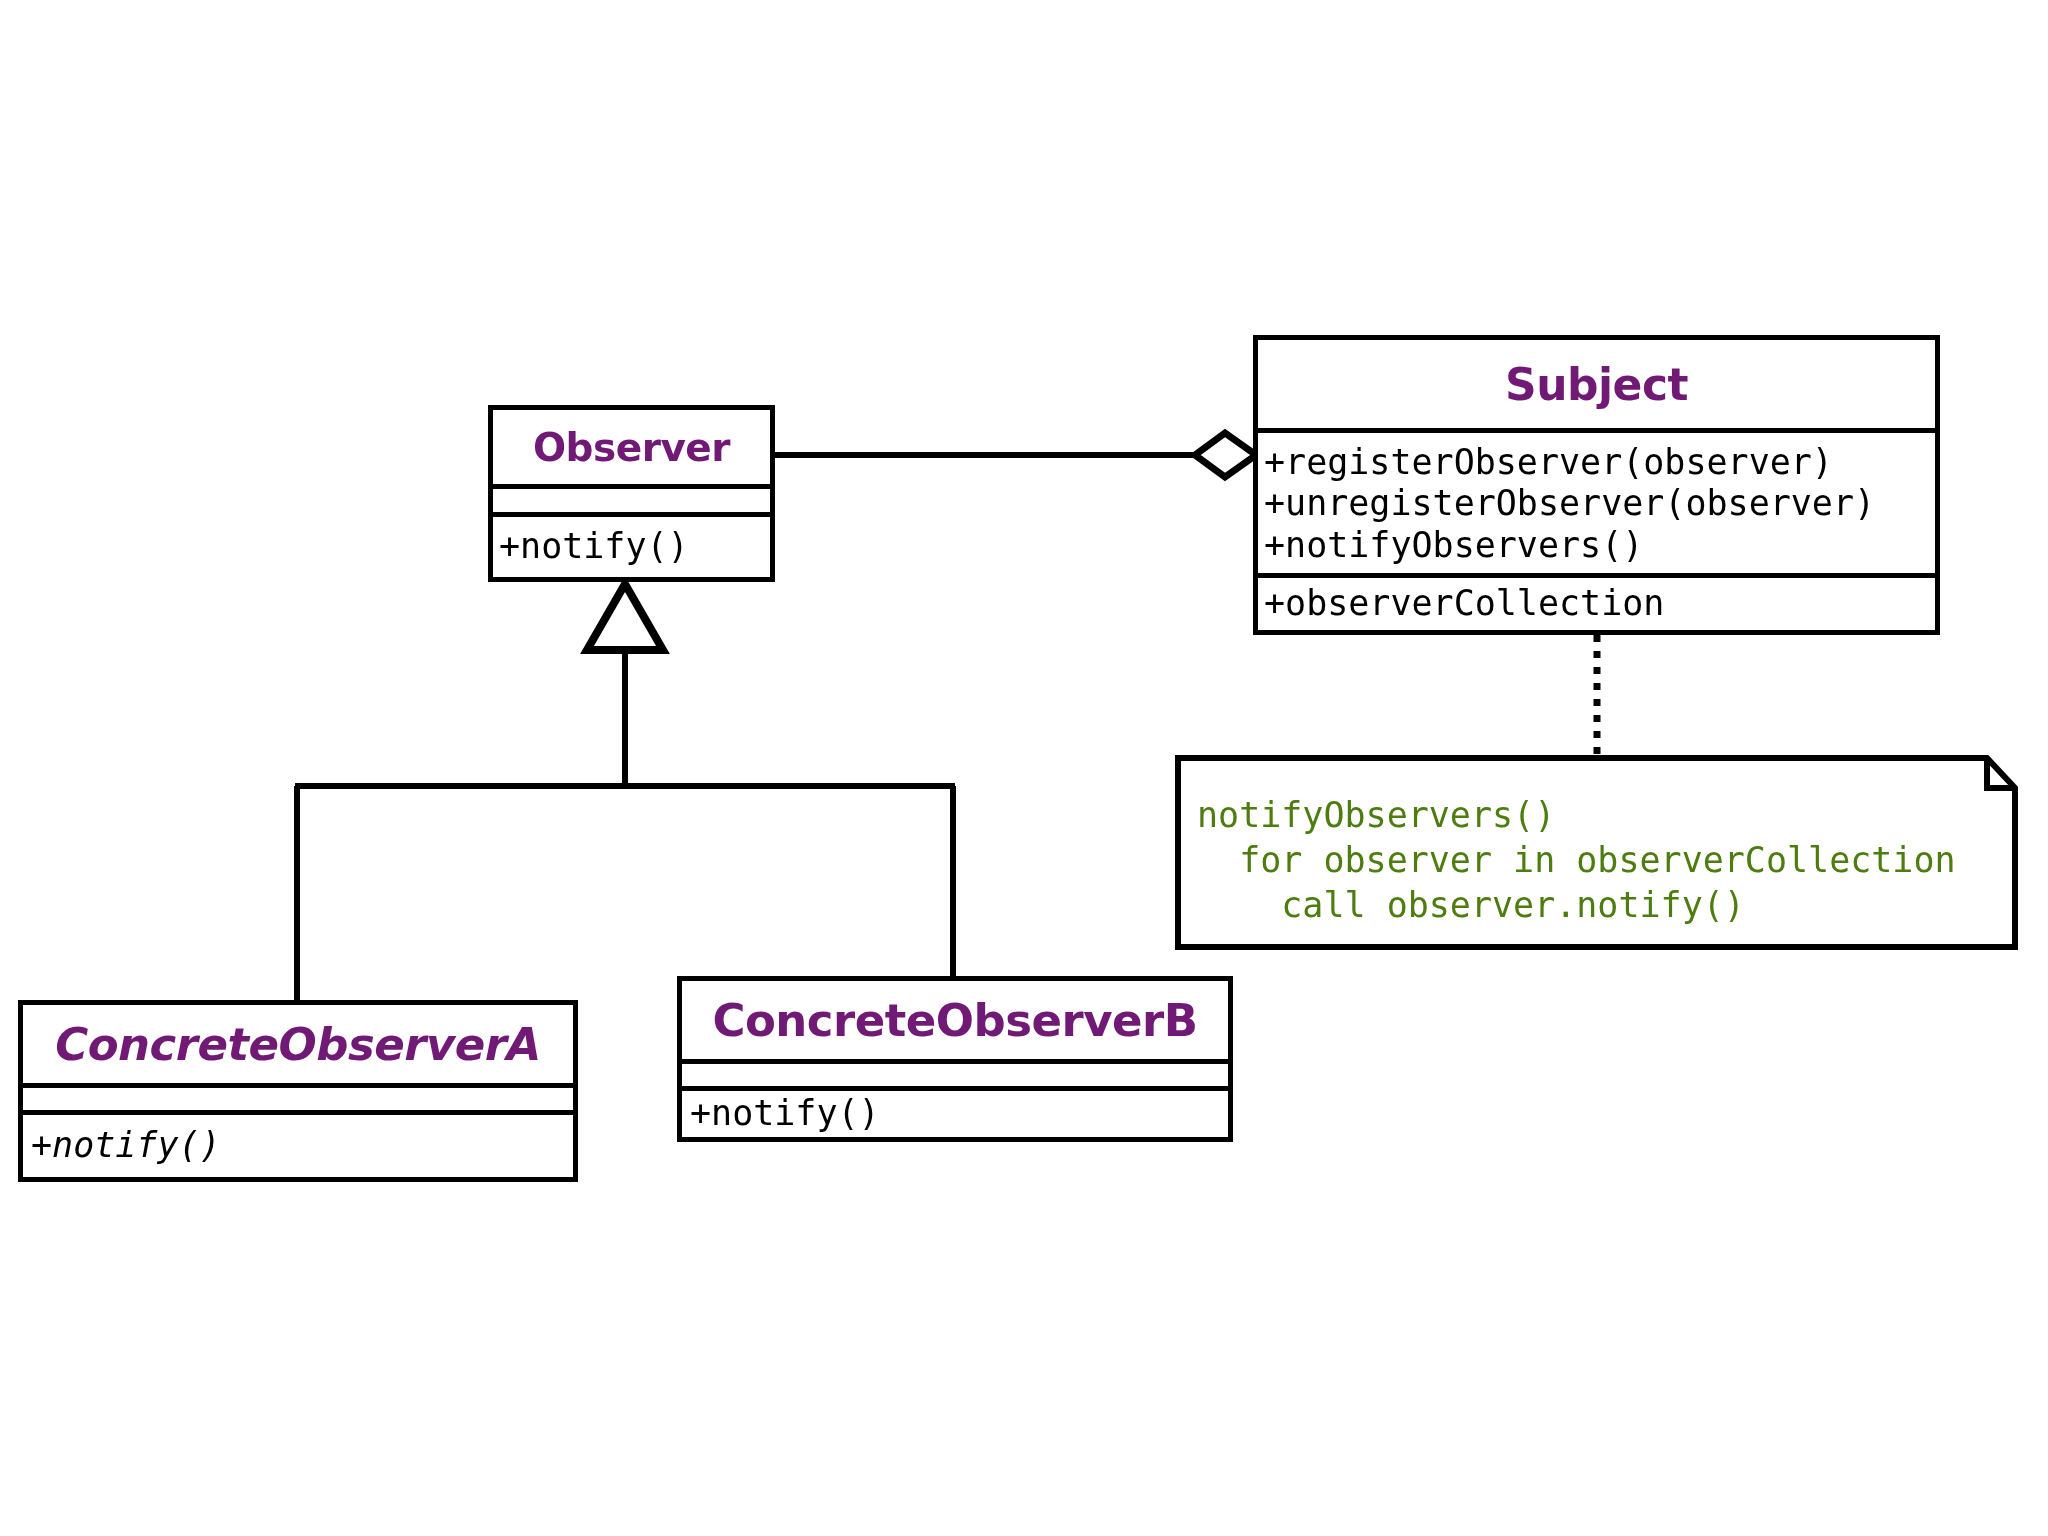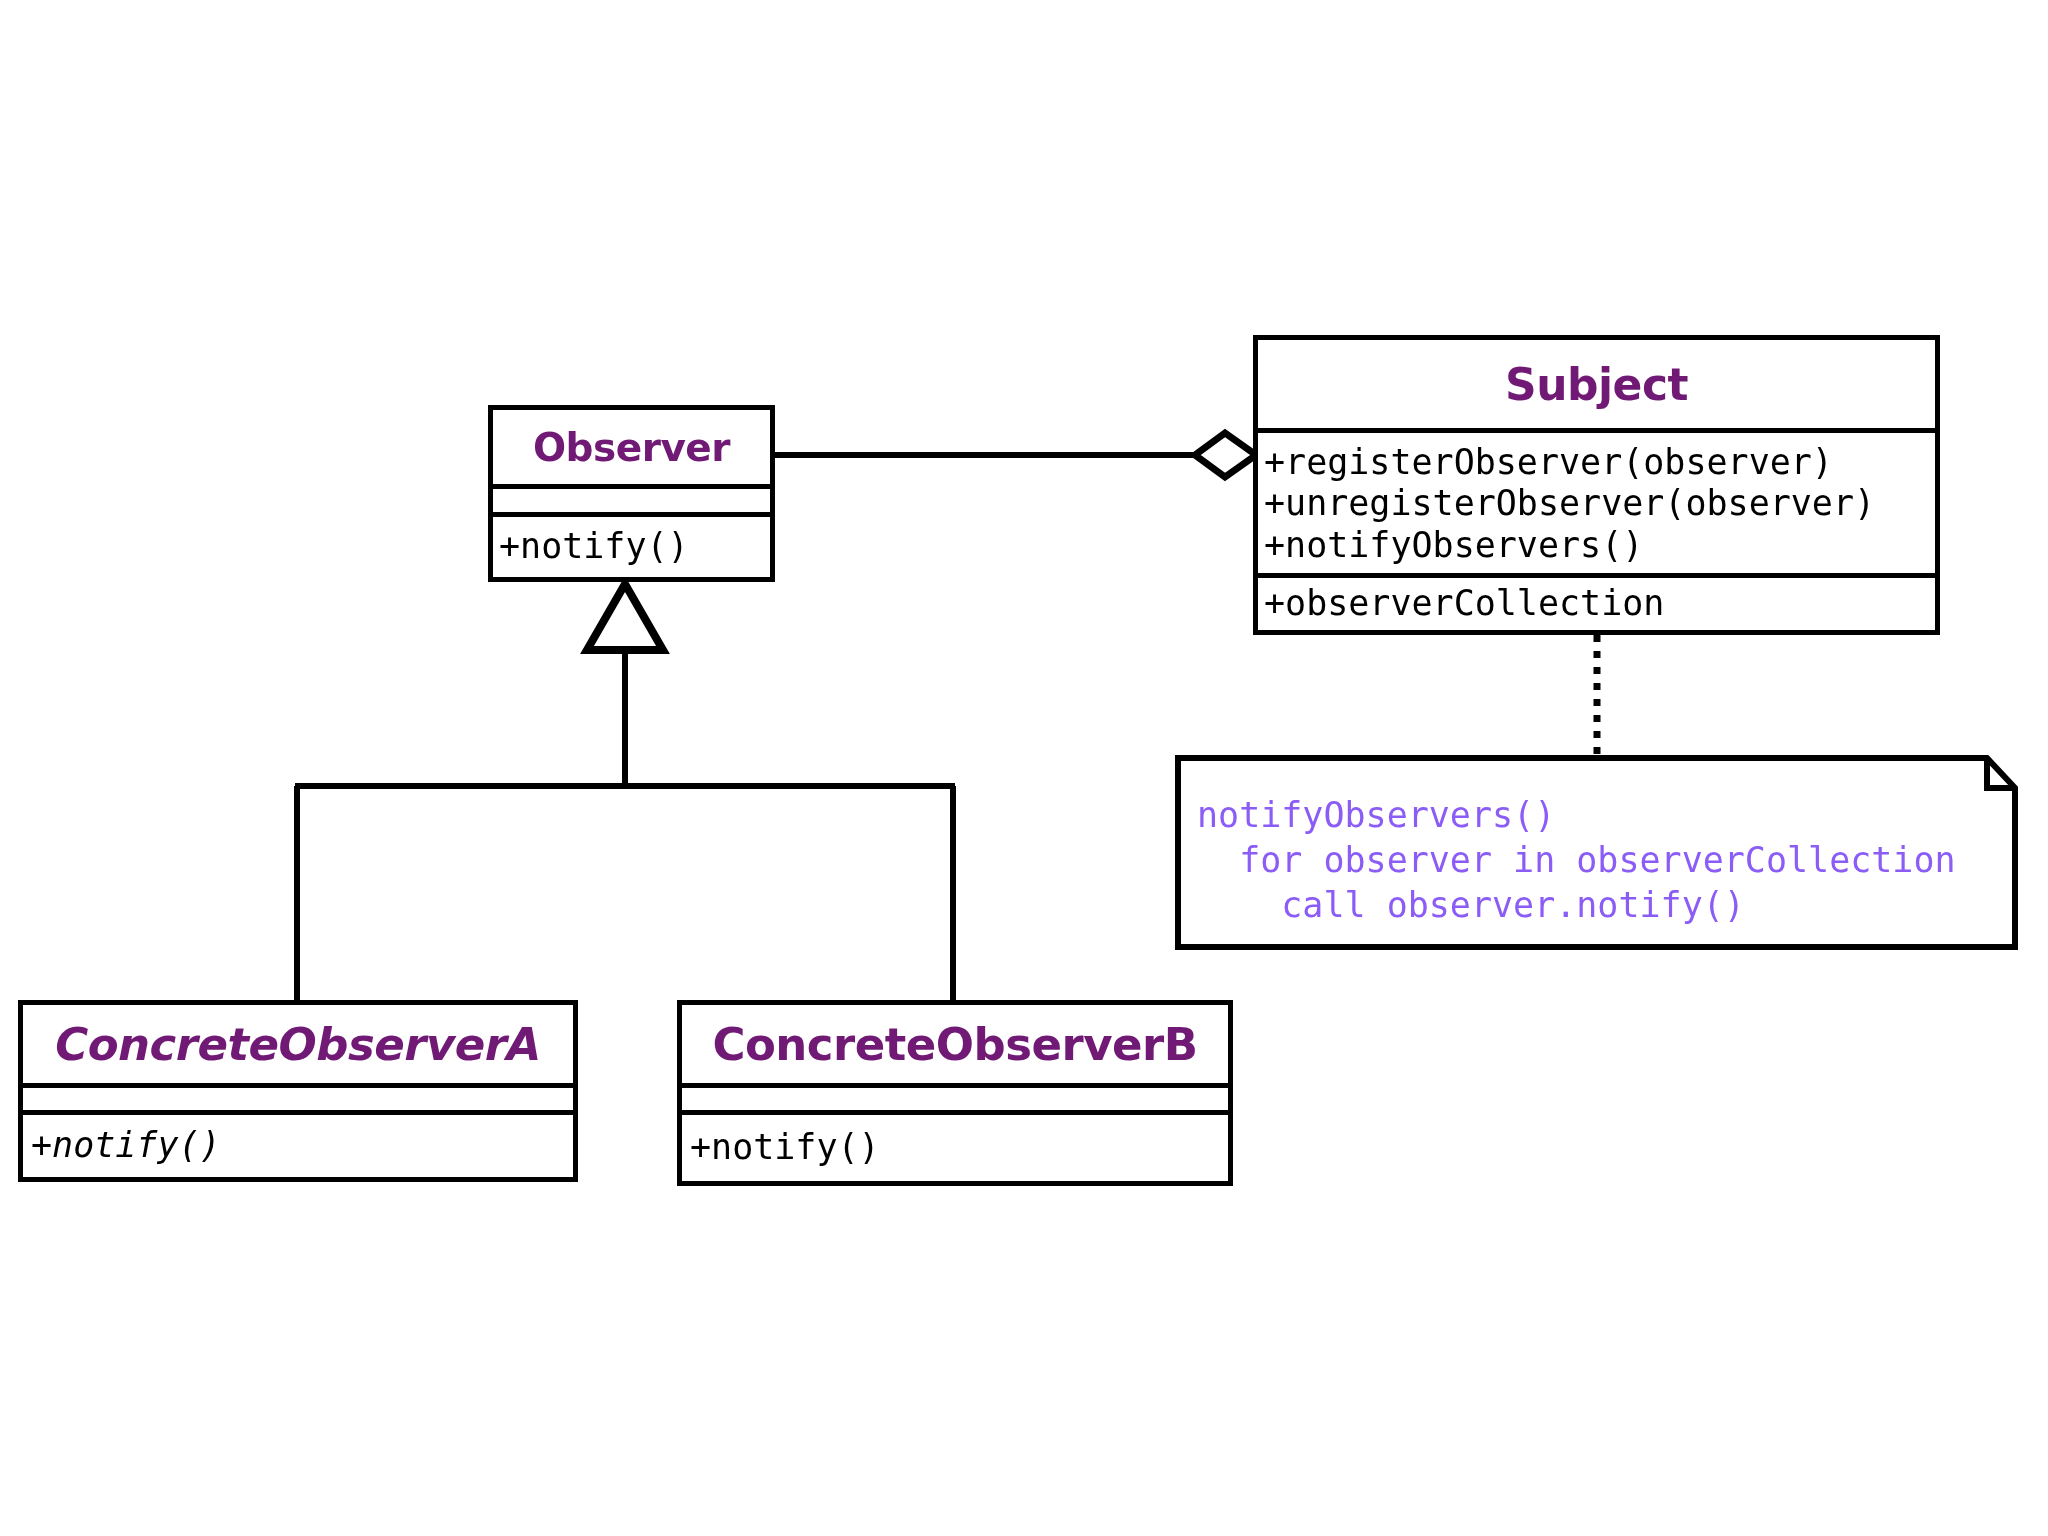--- a/index.html
+++ b/index.html
@@ -109,23 +109,23 @@
   
   #class-concrete-a {
     left: 18px;
     top: 1000px;
     width: 560px;
     height: 182px;
     font-style: italic;
   }
   #class-concrete-b {
     left: 677px;
-    top: 1000px;
+    top: 976px;
     width: 556px;
-    height: 186px;
+    height: 166px;
   }
   .concrete .uml-name-compartment {
     height: 78px;
     font-size: 45px;
   }
   .concrete .uml-attr-compartment {
     height: 27px;
   }
   .concrete .uml-oper-compartment {
     flex: 1;
@@ -149,21 +149,21 @@
     width: 100%;
     height: 100%;
   }
   #uml-note .note-text {
     position: absolute;
     left: 22px;
     top: 38px;
     font-family: "DejaVu Sans Mono", monospace;
     font-size: 35px;
     line-height: 1.28;
-    color: #8b5cf6;
+    color: #4d7c0f;
     white-space: pre;
   }
 </style>
 </head>
 <body>
 
 <div id="diagram-canvas">
 
   <svg id="edge-layer" viewBox="0 0 2048 1536">
 

